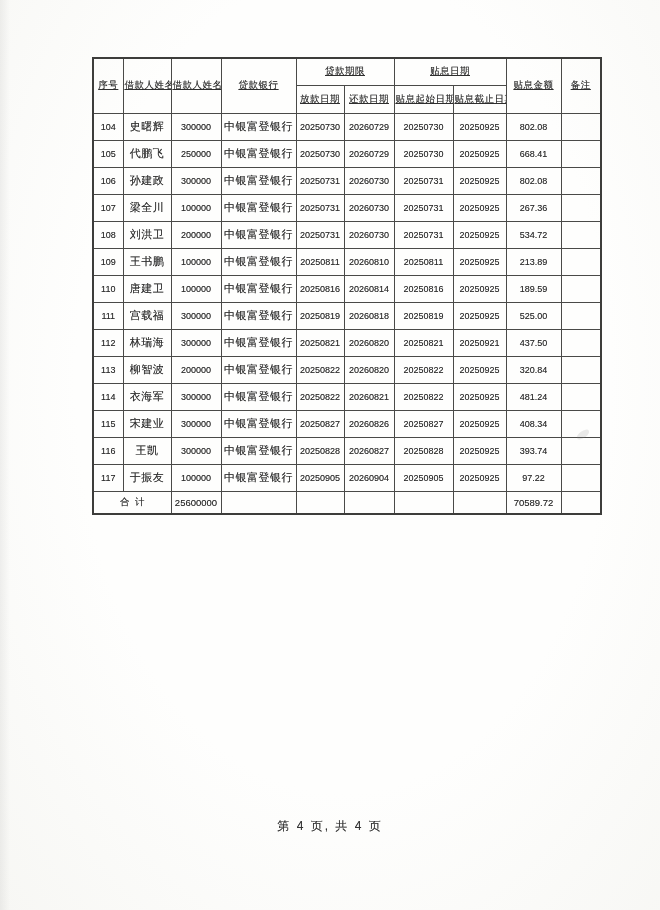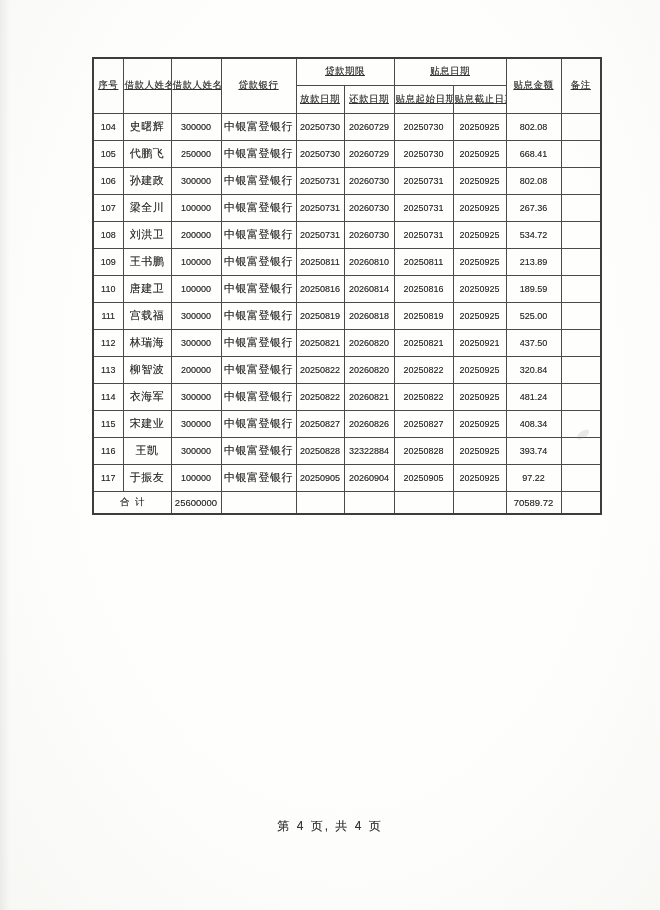--- a/index.html
+++ b/index.html
@@ -262,21 +262,21 @@
           <td class="c-date">20250925</td>
           <td class="c-subamt">408.34</td>
           <td class="c-remark"></td>
         </tr>
         <tr>
           <td class="c-seq">116</td>
           <td class="c-name">王凯</td>
           <td class="c-amount">300000</td>
           <td class="c-bank">中银富登银行</td>
           <td class="c-date">20250828</td>
-          <td class="c-date">32322884</td>
+          <td class="c-date">20260827</td>
           <td class="c-date">20250828</td>
           <td class="c-date">20250925</td>
           <td class="c-subamt">393.74</td>
           <td class="c-remark"></td>
         </tr>
         <tr>
           <td class="c-seq">117</td>
           <td class="c-name">于振友</td>
           <td class="c-amount">100000</td>
           <td class="c-bank">中银富登银行</td>

